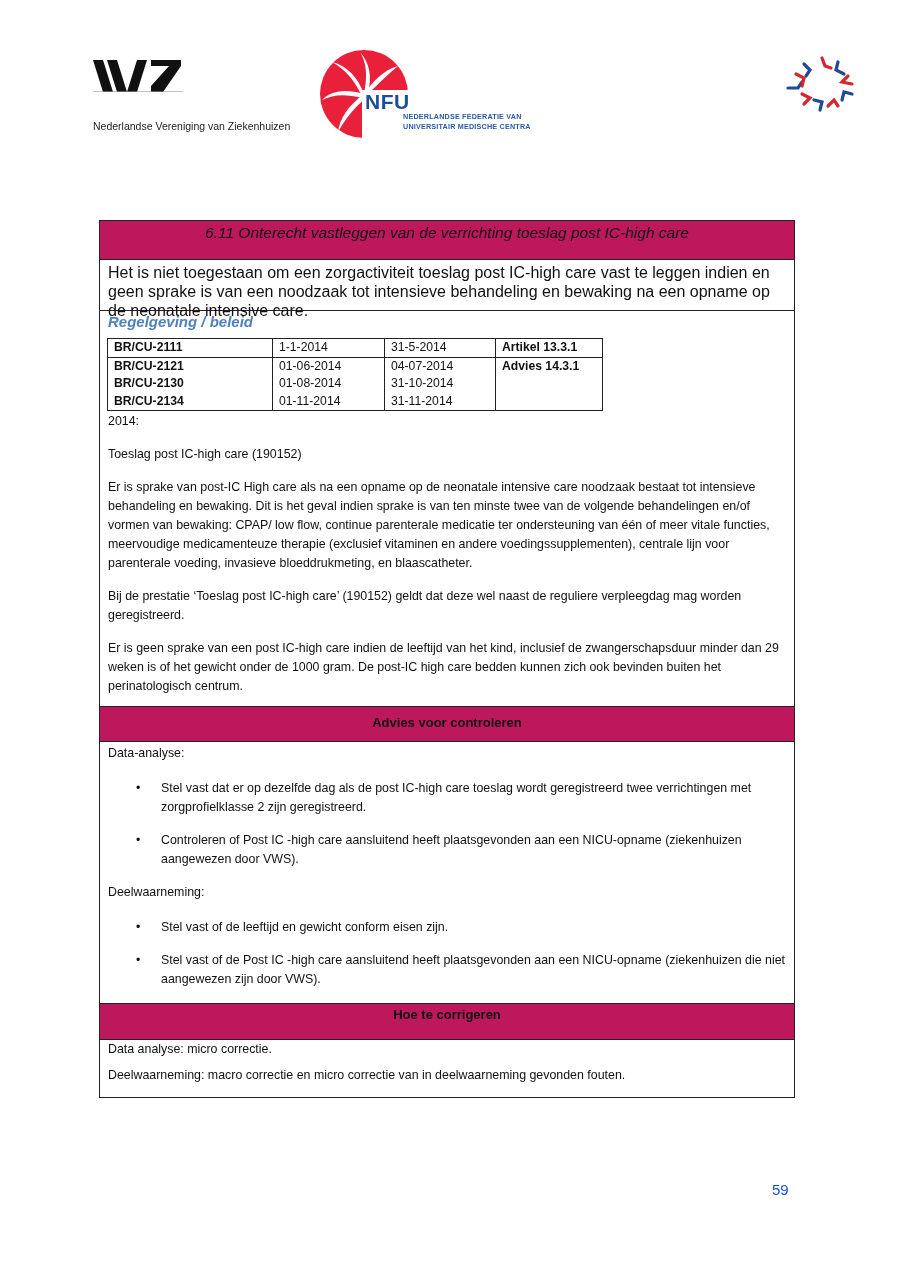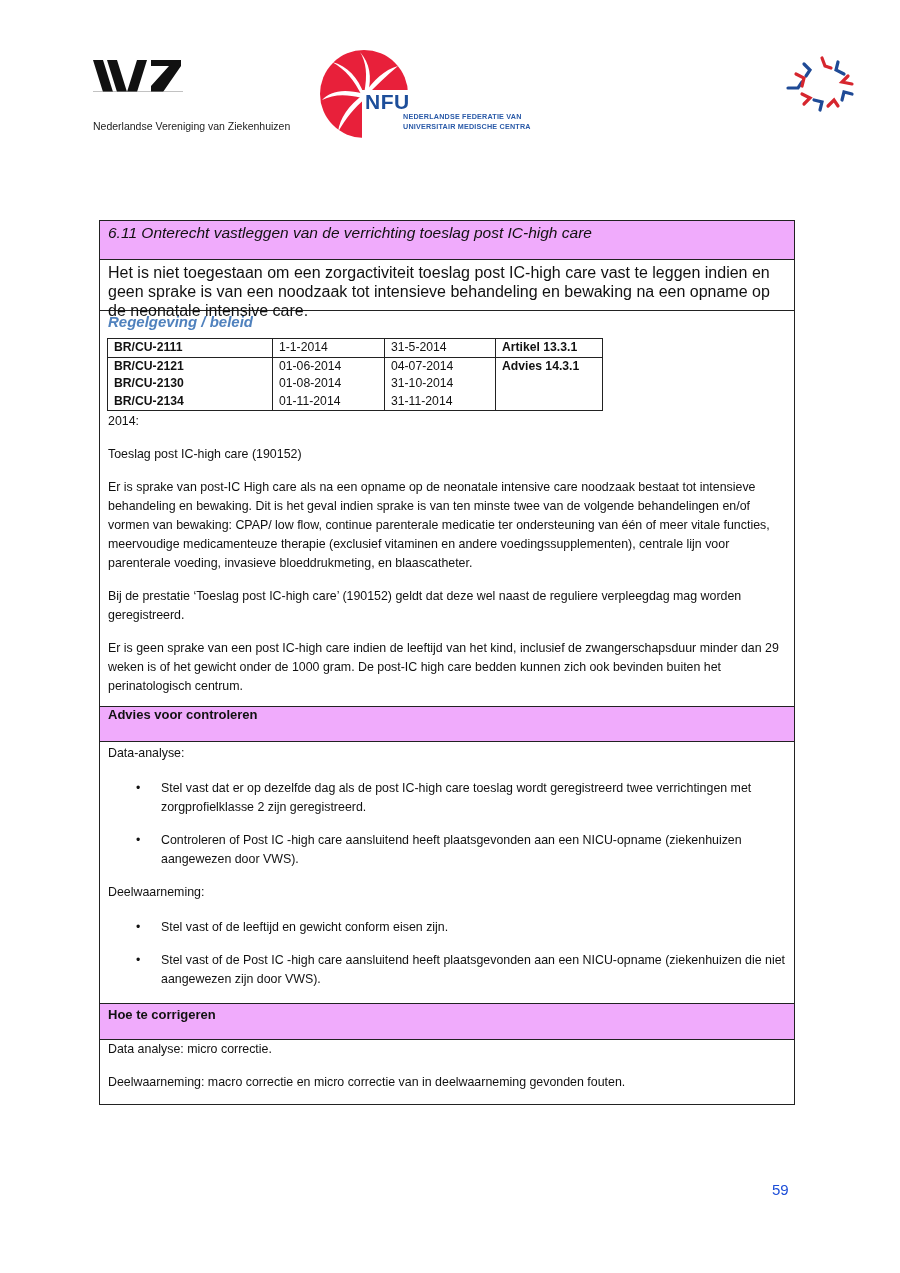--- a/index.html
+++ b/index.html
@@ -20,25 +20,25 @@
   .nfu-line.l2 { top: 74px; }
 
   .logo-zn { position: absolute; left: 527px; top: 54px; width: 340px; height: 70px; }
   .zn-text { position: absolute; left: 0; top: 20px; font-family: "DejaVu Serif", serif; font-style: italic; font-size: 18.5px; color: #1f4a96; white-space: nowrap; }
   .zn-mark { position: absolute; left: 255px; top: 0; width: 82px; height: 62px; }
 
   
   .doc { position: absolute; left: 99px; top: 220px; width: 696px; border: 1px solid #222; box-sizing: border-box; }
   .row { border-top: 1px solid #222; box-sizing: border-box; }
   .row:first-child { border-top: none; }
-  .band { background: #f0abfc; }
+  .band { background: #be185d; text-align: center; }
   .title-band { height: 38px; padding: 3px 8px; }
   .title-text { font-style: italic; font-size: 15.5px; color: #111; }
   .band-head { font-weight: bold; font-size: 13px; }
-  .advies-band { height: 35px; padding: 0 8px; }
+  .advies-band { height: 35px; padding: 8px 8px; }
   .hoe-band { height: 36px; padding: 3px 8px; }
   p { margin: 0; }
   .intro { height: 51px; padding: 3px 8px; font-size: 16px; line-height: 19px; }
 
   .reg-row { padding: 0; }
   .reg-title { font-style: italic; font-weight: bold; color: #4f81bd; font-size: 15px; padding: 2px 8px 8px 8px; }
 
   table.rules { margin-left: 7px; border-collapse: collapse; font-size: 12.2px; width: 496px; }
   table.rules td { border: 1.5px solid #222; padding: 0 6px; vertical-align: top; line-height: 17.5px; }
   table.rules td.code, table.rules td.art { font-weight: bold; }
@@ -191,17 +191,17 @@
       </li>
     </ul>
   </div>
 
   <div class="row band hoe-band">
     <div class="band-head">Hoe te corrigeren</div>
   </div>
 
   <div class="row body-cell" style="padding-top:0; padding-bottom:12px;">
     <p>Data analyse: micro correctie.</p>
-    <p style="margin-top:14px">Deelwaarneming: macro correctie en micro correctie van in deelwaarneming gevonden fouten.</p>
+    <p style="margin-top:7px">Deelwaarneming: macro correctie en micro correctie van in deelwaarneming gevonden fouten.</p>
   </div>
 </div>
 
 <div class="page-num">59</div>
 
 </body></html>

